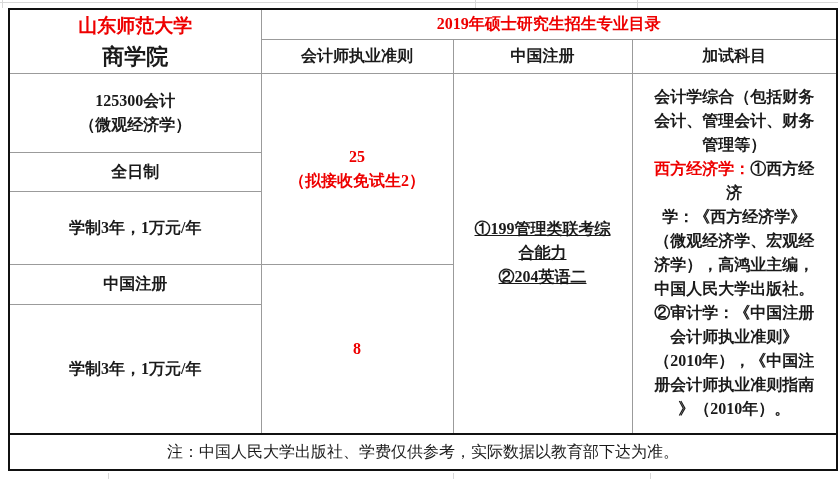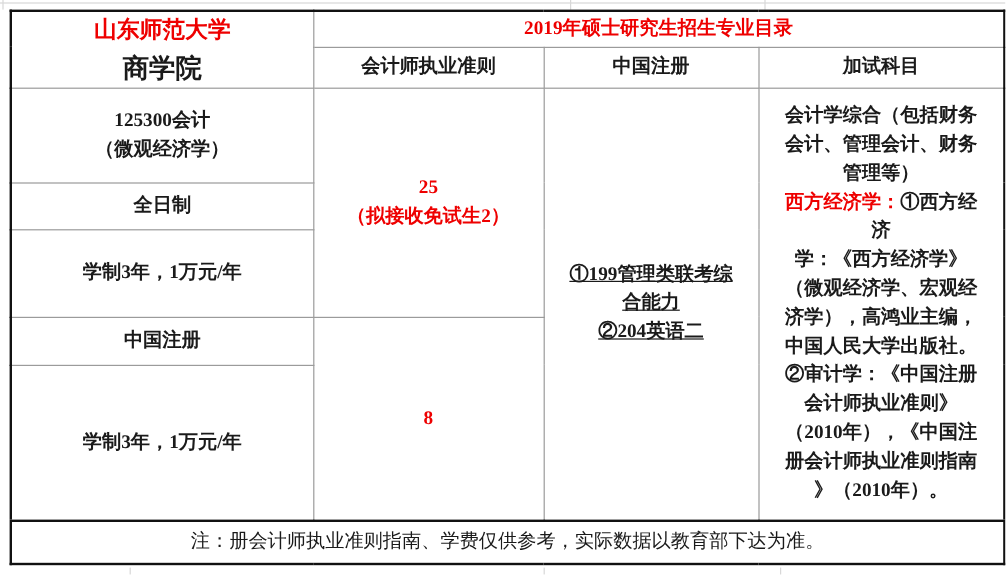--- a/index.html
+++ b/index.html
@@ -120,18 +120,18 @@
     </tr>
     <tr style="height:40px;">
       <td>中国注册</td>
       <td rowspan="2" class="quota red">8</td>
     </tr>
     <tr style="height:130px;">
       <td>学制3年，1万元/年</td>
     </tr>
 
     <tr class="footer-row" style="height:36px;">
-      <td colspan="4">注：册会计师执业准则指南、学费仅供参考，实际数据以教育部下达为准。</td>
+      <td colspan="4">注：中国人民大学出版社、学费仅供参考，实际数据以教育部下达为准。</td>
     </tr>
   </tbody>
     </table>
 
 </div>
 
 </body></html>

